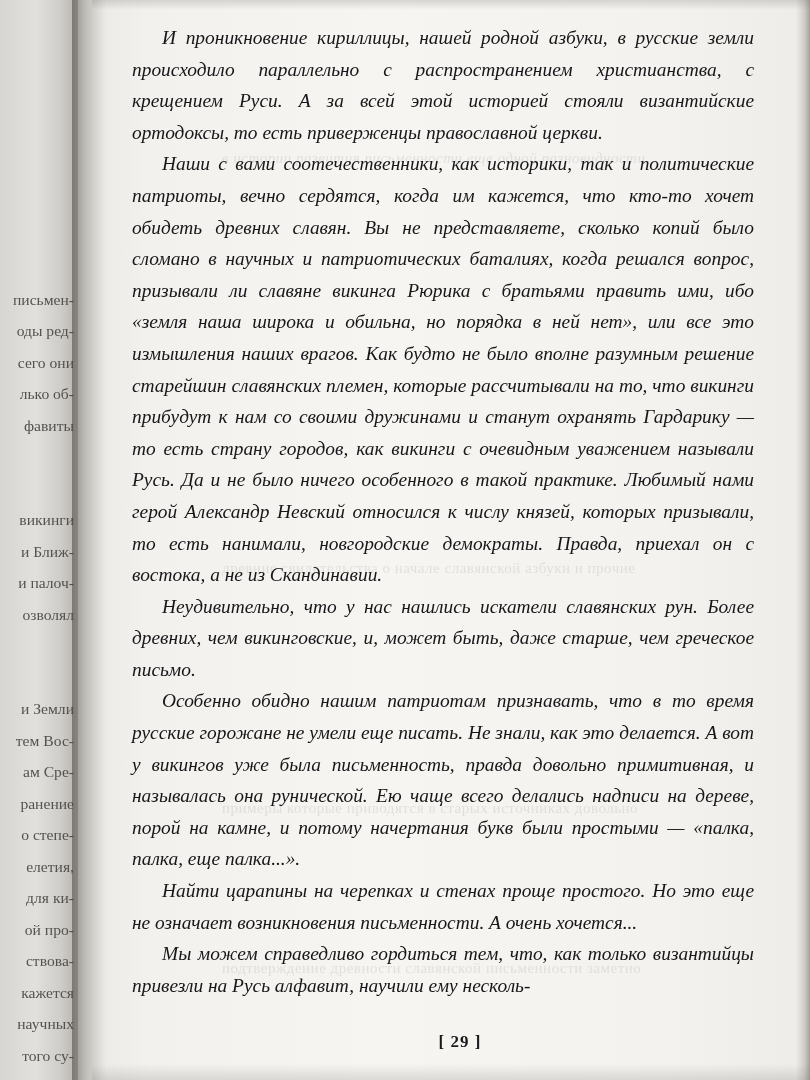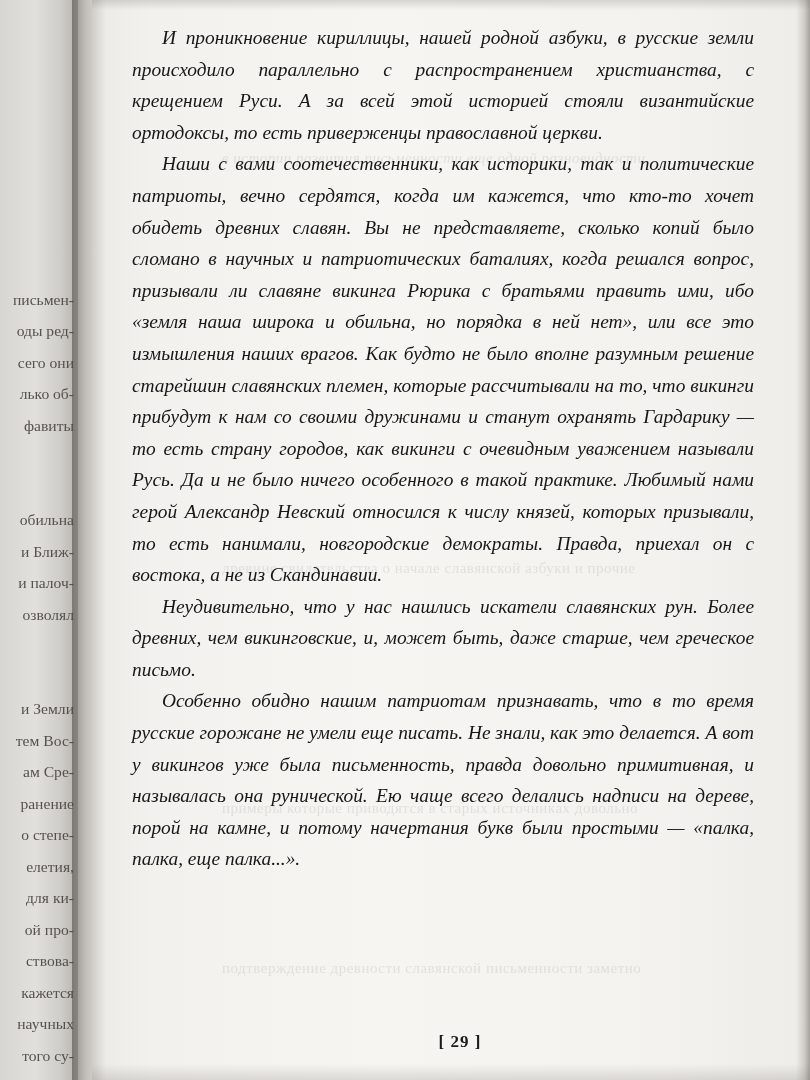--- a/index.html
+++ b/index.html
@@ -154,21 +154,21 @@
       <div></div>
       <div></div>
       <div></div>
       <div>письмен-</div>
       <div>оды ред-</div>
       <div>сего они</div>
       <div>лько об-</div>
       <div>фавиты</div>
       <div></div>
       <div></div>
-      <div>обильна</div>
+      <div>викинги</div>
       <div>и Ближ-</div>
       <div>и палоч-</div>
       <div>озволял</div>
       <div></div>
       <div></div>
       <div>и Земли</div>
       <div>тем Вос-</div>
       <div>ам Сре-</div>
       <div>ранение</div>
       <div>о степе-</div>
@@ -187,20 +187,22 @@
     <div class="ghost" style="top:150px;font-style:italic;">в истории  развития  письменности  еще  одной  разновидности</div>
     <div class="ghost" style="top:560px;">древние  свидетельства  о  начале  славянской  азбуки  и  прочие</div>
     <div class="ghost" style="top:800px;">примеры  которые  приводятся  в  старых  источниках  довольно</div>
     <div class="ghost" style="top:960px;">подтверждение  древности  славянской  письменности  заметно</div>
 
     <div class="content">
       <p>И проникновение кириллицы, нашей родной азбуки, в русские земли происходило параллельно с распространением христианства, с крещением Руси. А за всей этой историей стояли византийские ортодоксы, то есть приверженцы православной церкви.</p>
       <p>Наши с вами соотечественники, как историки, так и политические патриоты, вечно сердятся, когда им кажется, что кто-то хочет обидеть древних славян. Вы не представляете, сколько копий было сломано в научных и патриотических баталиях, когда решался вопрос, призывали ли славяне викинга Рюрика с братьями править ими, ибо «земля наша широка и обильна, но порядка в ней нет», или все это измышления наших врагов. Как будто не было вполне разумным решение старейшин славянских племен, которые рассчитывали на то, что викинги прибудут к нам со своими дружинами и станут охранять Гардарику — то есть страну городов, как викинги с очевидным уважением называли Русь. Да и не было ничего особенного в такой практике. Любимый нами герой Александр Невский относился к числу князей, которых призывали, то есть нанимали, новгородские демократы. Правда, приехал он с востока, а не из Скандинавии.</p>
       <p>Неудивительно, что у нас нашлись искатели славянских рун. Более древних, чем викинговские, и, может быть, даже старше, чем греческое письмо.</p>
       <p>Особенно обидно нашим патриотам признавать, что в то время русские горожане не умели еще писать. Не знали, как это делается. А вот у викингов уже была письменность, правда довольно примитивная, и называлась она рунической. Ею чаще всего делались надписи на дереве, порой на камне, и потому начертания букв были простыми — «палка, палка, еще палка...».</p>
+      <p>Найти царапины на черепках и стенах проще простого. Но это еще не означает возникновения письменности. А очень хочется...</p>
+      <p>Мы можем справедливо гордиться тем, что, как только византийцы привезли на Русь алфавит, научили ему несколь-</p>
     </div>
 
     <div class="page-number">
       <span>[ 29 ]</span>
     </div>
 
     <div class="edge"></div>
   </div>
 
   <div class="gutter"></div>

